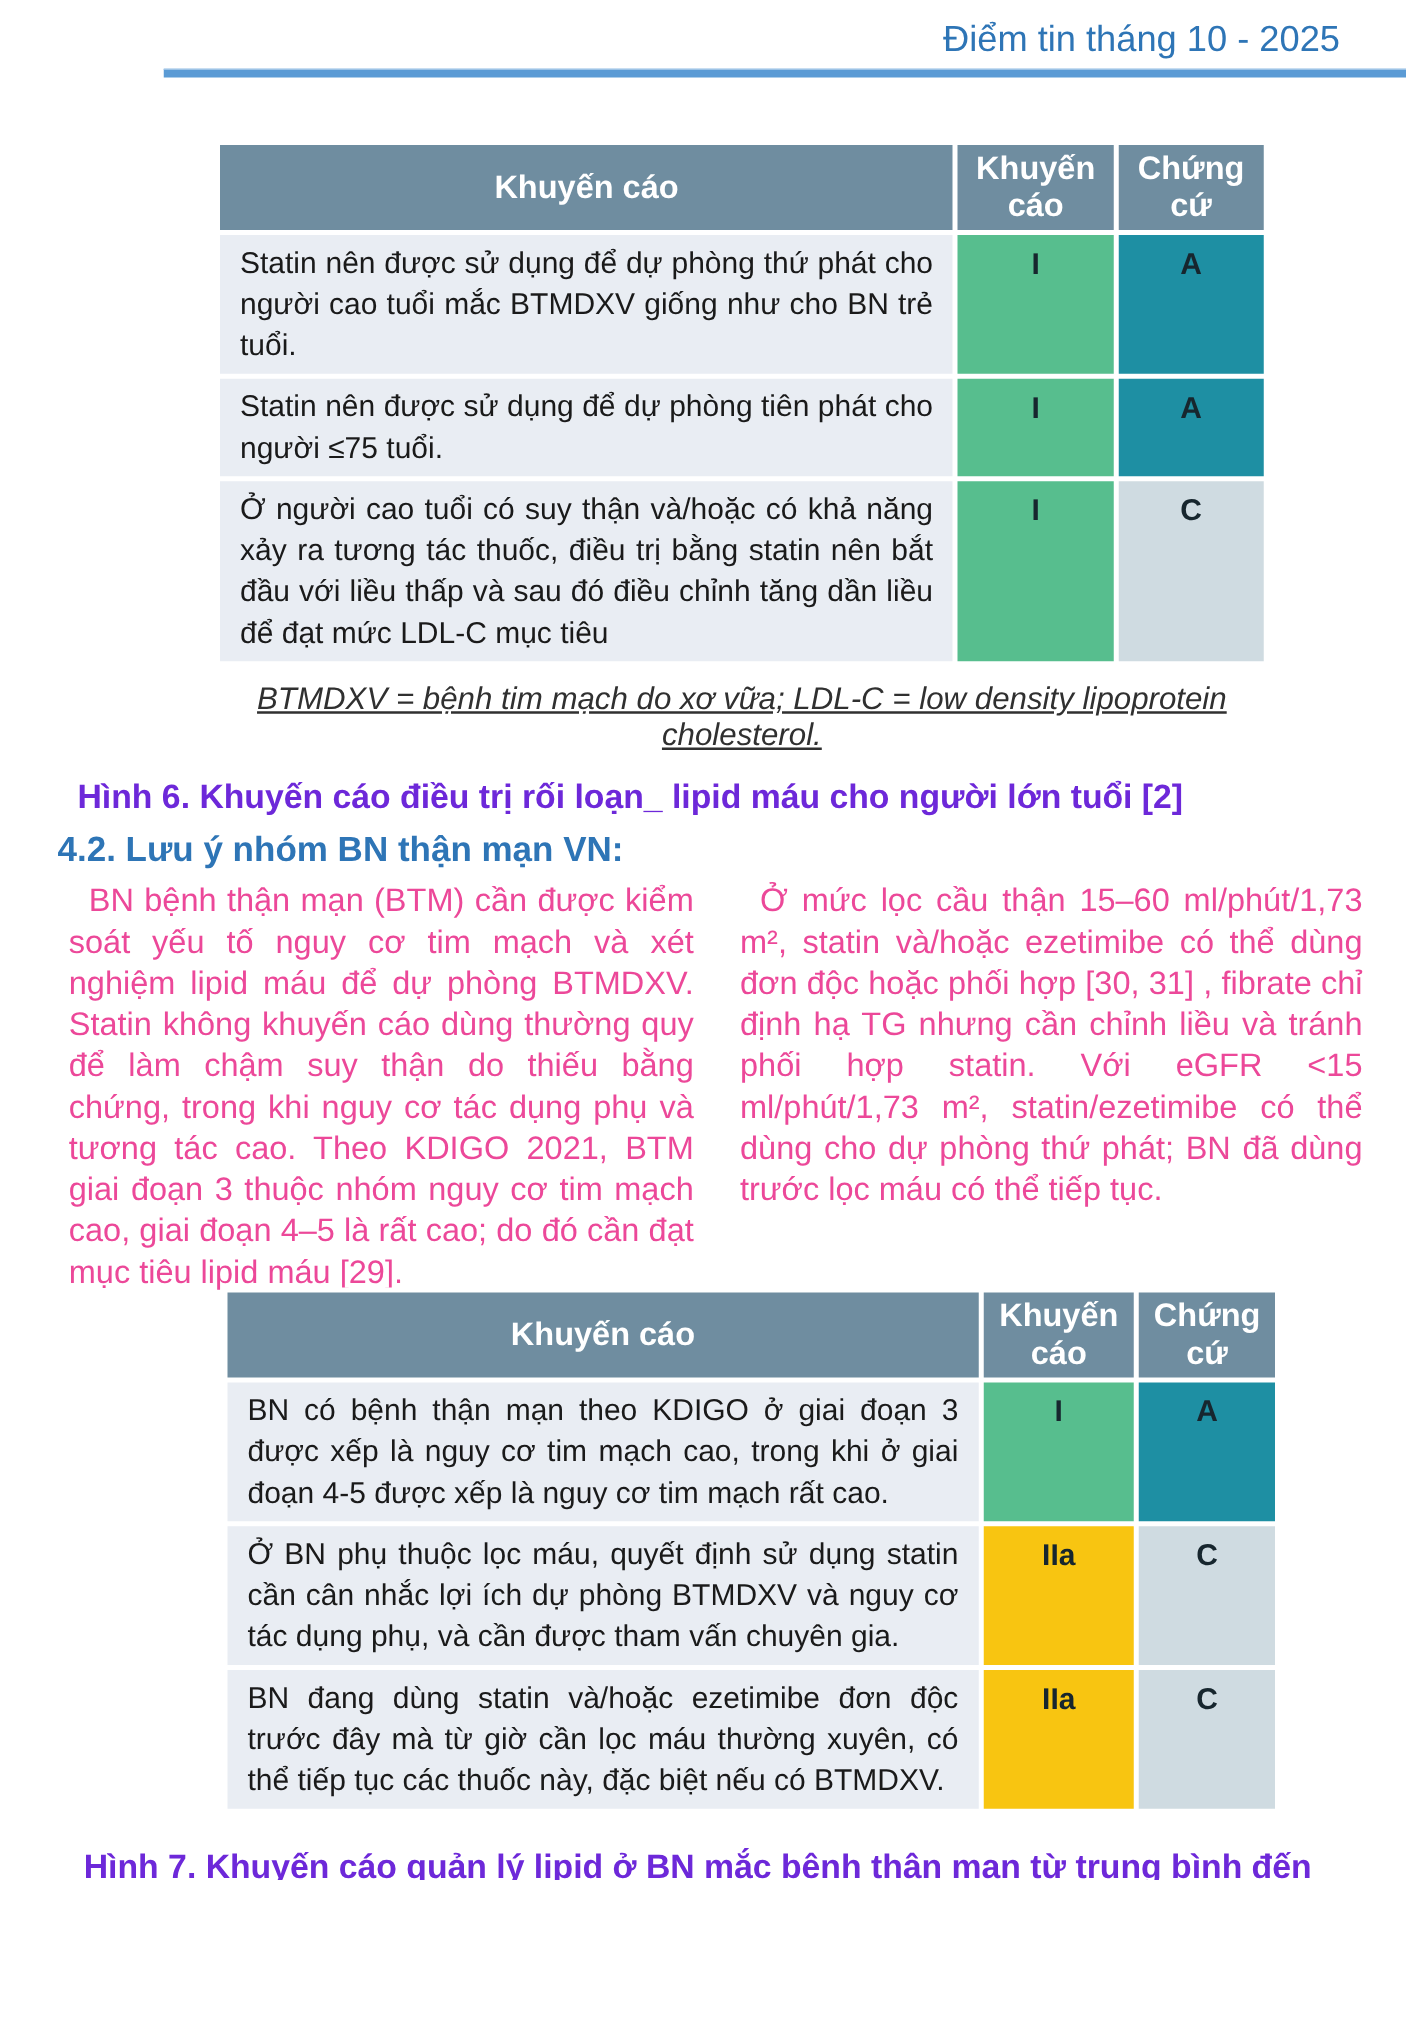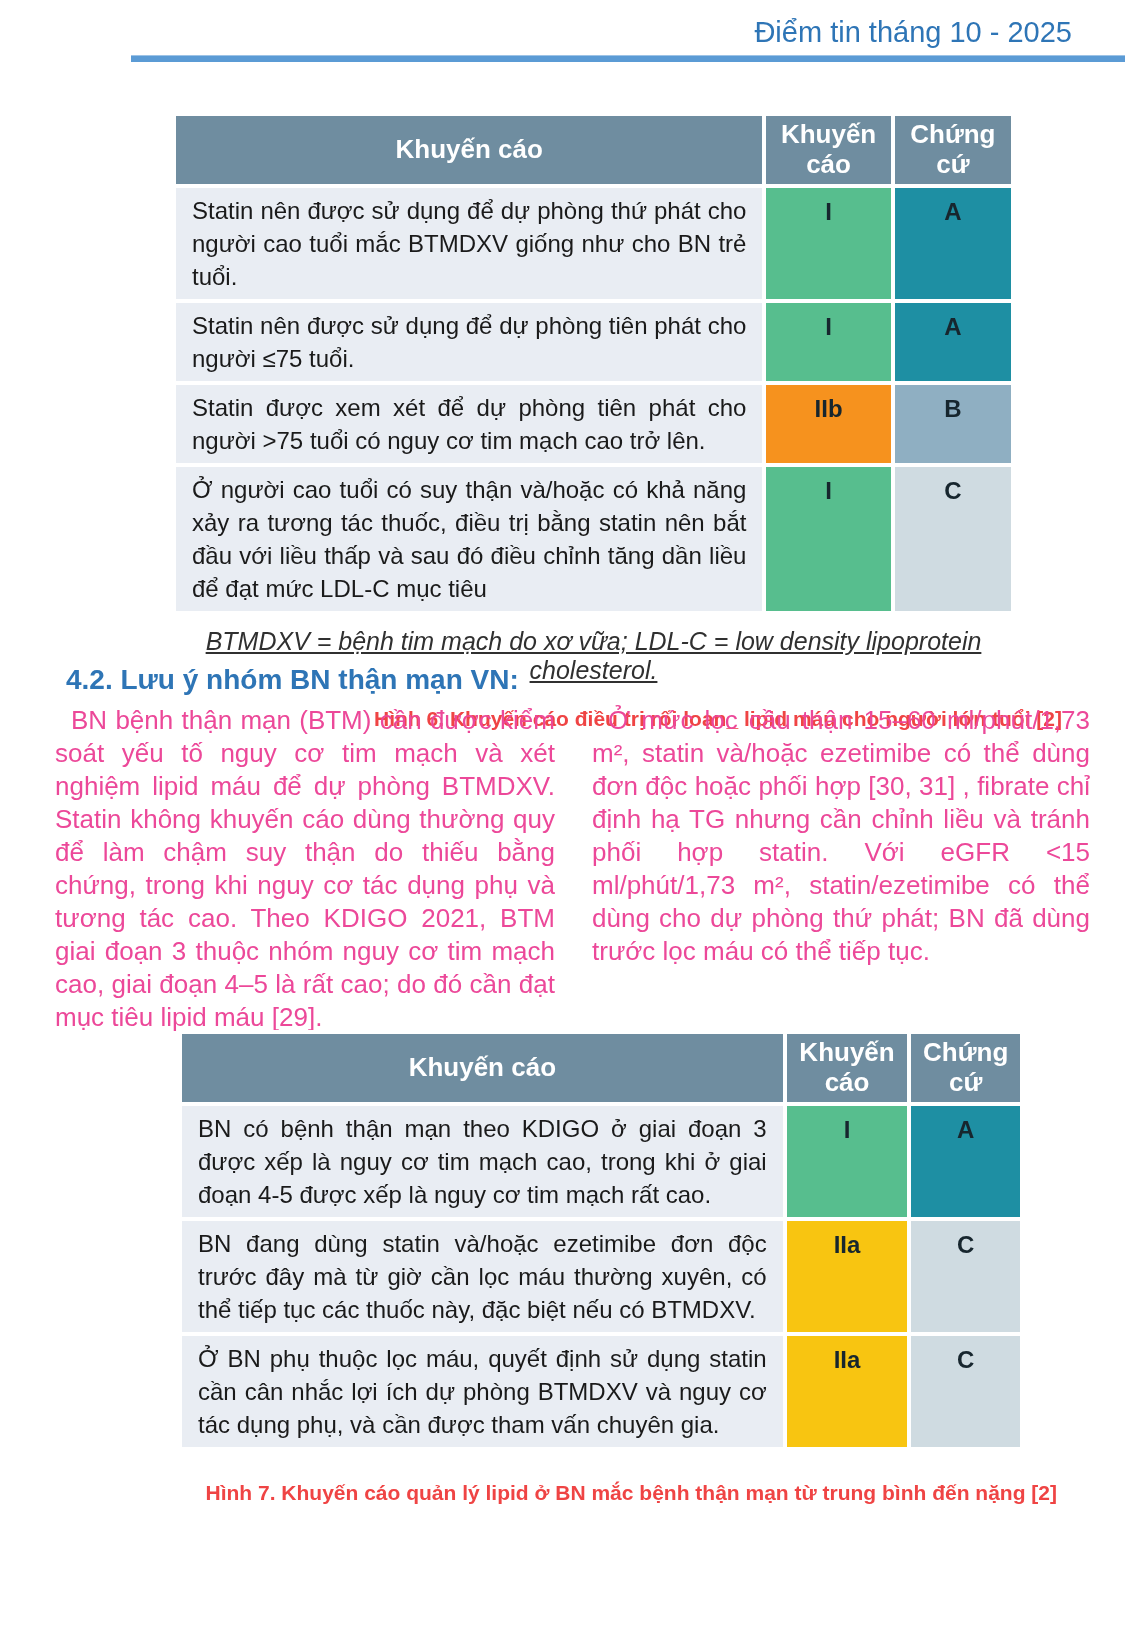--- a/index.html
+++ b/index.html
@@ -56,27 +56,27 @@
   .bg-lightc{background:#CFDBE1;}
   .bg-yellow{background:#F8C511;}
   
   .footnote{
     margin-top:12px;text-align:center;
     font-style:italic;font-size:25px;color:#303030;text-decoration:underline;
   }
   .caption{
     margin-top:14px;
     width:1000px;margin-left:-110px;
-    text-align:right;font-weight:bold;font-size:21px;color:#ef4444;
+    text-align:left;font-weight:bold;font-size:27px;color:#6d28d9;
     line-height:40px;
   }
   .block-t2 .caption{margin-top:22px;margin-left:-111px;width:990px;}
   
   .section-head{
-    position:absolute;top:664px;left:66px;
+    position:absolute;top:664px;left:46px;
     font-size:28px;font-weight:bold;color:#2E75B6;
   }
   .cols{
     position:absolute;top:704px;left:55px;width:1035px;
     display:flex;gap:37px;
   }
   .col{
     font-size:26px;line-height:33px;
     text-align:justify;text-indent:16px;color:#ec4899;
   }
@@ -114,25 +114,20 @@
           <td class="txt">Statin nên được sử dụng để dự phòng thứ phát cho người cao tuổi mắc BTMDXV giống như cho BN trẻ tuổi.</td>
           <td class="badge bg-green">I</td>
           <td class="badge bg-teal">A</td>
         </tr>
         <tr>
           <td class="txt">Statin nên được sử dụng để dự phòng tiên phát cho người ≤75 tuổi.</td>
           <td class="badge bg-green">I</td>
           <td class="badge bg-teal">A</td>
         </tr>
         <tr>
-          <td class="txt">Statin được xem xét để dự phòng tiên phát cho người &gt;75 tuổi có nguy cơ tim mạch cao trở lên.</td>
-          <td class="badge bg-orange">IIb</td>
-          <td class="badge bg-steel">B</td>
-        </tr>
-        <tr>
           <td class="txt">Ở người cao tuổi có suy thận và/hoặc có khả năng xảy ra tương tác thuốc, điều trị bằng statin nên bắt đầu với liều thấp và sau đó điều chỉnh tăng dần liều để đạt mức LDL-C mục tiêu</td>
           <td class="badge bg-green">I</td>
           <td class="badge bg-lightc">C</td>
         </tr>
       </tbody>
     </table>
     <div class="footnote">BTMDXV = bệnh tim mạch do xơ vữa; LDL-C = low density lipoprotein cholesterol.</div>
     <div class="caption">Hình 6. Khuyến cáo điều trị rối loạn_ lipid máu cho người lớn tuổi [2]</div>
   </div>
 
@@ -151,26 +146,26 @@
           <th class="c-evid">Chứng cứ</th>
         </tr>
       </thead>
       <tbody>
         <tr>
           <td class="txt">BN có bệnh thận mạn theo KDIGO ở giai đoạn 3 được xếp là nguy cơ tim mạch cao, trong khi ở giai đoạn 4-5 được xếp là nguy cơ tim mạch rất cao.</td>
           <td class="badge bg-green">I</td>
           <td class="badge bg-teal">A</td>
         </tr>
         <tr>
-          <td class="txt">BN đang dùng statin và/hoặc ezetimibe đơn độc trước đây mà từ giờ cần lọc máu thường xuyên, có thể tiếp tục các thuốc này, đặc biệt nếu có BTMDXV.</td>
+          <td class="txt">Ở BN phụ thuộc lọc máu, quyết định sử dụng statin cần cân nhắc lợi ích dự phòng BTMDXV và nguy cơ tác dụng phụ, và cần được tham vấn chuyên gia.</td>
           <td class="badge bg-yellow">IIa</td>
           <td class="badge bg-lightc">C</td>
         </tr>
         <tr>
-          <td class="txt">Ở BN phụ thuộc lọc máu, quyết định sử dụng statin cần cân nhắc lợi ích dự phòng BTMDXV và nguy cơ tác dụng phụ, và cần được tham vấn chuyên gia.</td>
+          <td class="txt">BN đang dùng statin và/hoặc ezetimibe đơn độc trước đây mà từ giờ cần lọc máu thường xuyên, có thể tiếp tục các thuốc này, đặc biệt nếu có BTMDXV.</td>
           <td class="badge bg-yellow">IIa</td>
           <td class="badge bg-lightc">C</td>
         </tr>
       </tbody>
     </table>
     <div class="caption">Hình 7. Khuyến cáo quản lý lipid ở BN mắc bệnh thận mạn từ trung bình đến nặng [2]</div>
   </div>
 
   <div class="footer-dept">Đơn vị Dược lâm sàng – Bệnh viện đa khoa Vân Đình</div>
   <div class="footer-page">11</div>

